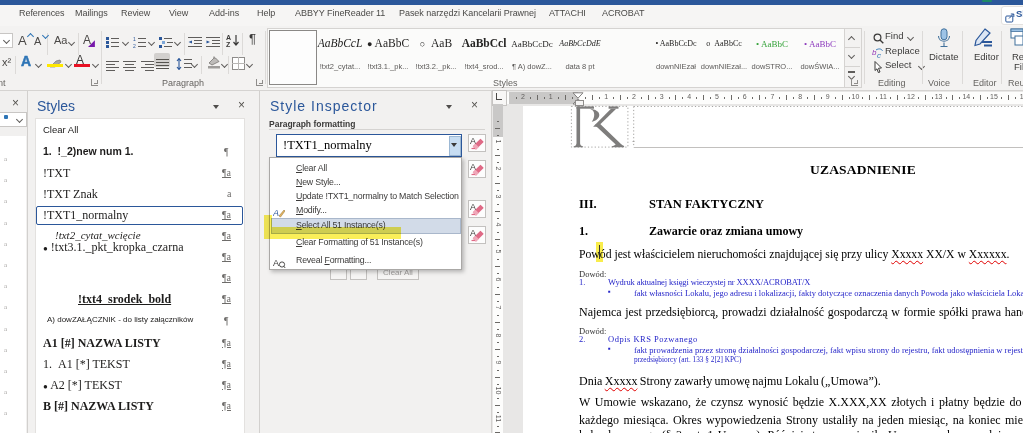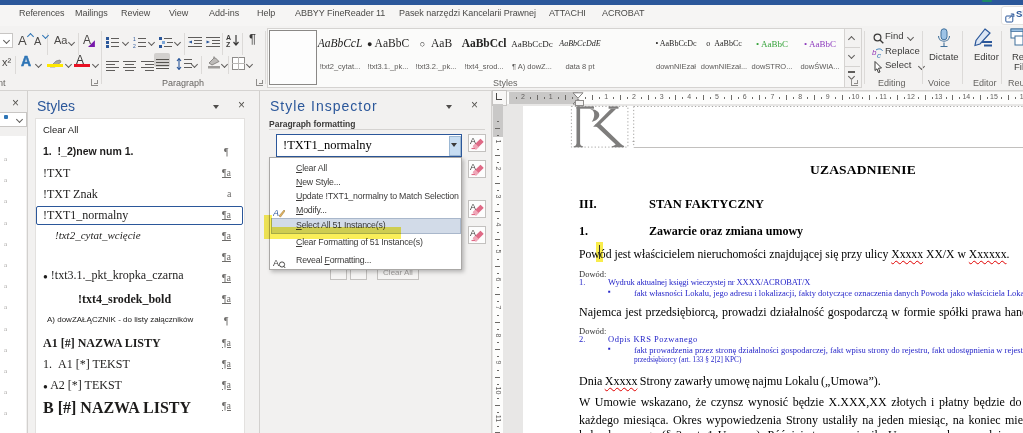--- a/index.html
+++ b/index.html
@@ -346,34 +346,34 @@
     <div class="smark" style="top:146px;left:224px;">¶</div>
 <div class="srow serif" style="top:166px;font-size:12px;">!TXT</div>
     <div class="smark" style="top:167px;left:222px;"><u>¶a</u></div>
 <div class="srow serif" style="top:187px;font-size:12px;">!TXT Znak</div>
     <div class="smark" style="top:188px;left:227px;">a</div>
 <div class="abs" style="left:36px;top:206px;width:205px;height:17px;border:1.5px solid #2b579a;border-radius:2px;background:#fff;"></div>
 <div class="srow serif" style="top:208px;font-size:12px;">!TXT1_normalny</div>
     <div class="smark" style="top:209px;left:222px;"><u>¶a</u></div>
 <div class="srow serif" style="top:229px;left:55px;font-size:11px;font-style:italic;">!txt2_cytat_wcięcie</div>
     <div class="smark" style="top:230px;left:222px;"><u>¶a</u></div>
-<div class="srow serif" style="top:268px;font-size:12px;"><span style="font-size:8px;">●</span> !txt3.1._pkt_kropka_czarna</div>
+<div class="srow serif" style="top:240px;font-size:12px;"><span style="font-size:8px;">●</span> !txt3.1._pkt_kropka_czarna</div>
     <div class="smark" style="top:251px;left:222px;"><u>¶a</u></div>
     <div class="smark" style="top:272px;left:222px;"><u>¶a</u></div>
-<div class="srow serif" style="top:292px;left:78px;font-size:12px;font-weight:bold;">!txt4_srodek_bold</div>
+<div class="srow serif" style="top:292px;left:78px;font-size:12px;font-weight:bold;text-decoration:underline;">!txt4_srodek_bold</div>
     <div class="smark" style="top:293px;left:222px;"><u>¶a</u></div>
 <div class="srow" style="top:314.5px;left:47px;font-size:8px;">A) dowZAŁĄCZNIK - do listy załączników</div>
     <div class="smark" style="top:314.5px;left:224px;">¶</div>
 <div class="srow serif" style="top:335.5px;font-size:12px;font-weight:bold;">A1 [#] NAZWA LISTY</div>
     <div class="smark" style="top:336.5px;left:222px;"><u>¶a</u></div>
 <div class="srow serif" style="top:356.5px;font-size:12px;">1.&nbsp;&nbsp;A1 [*] TEKST</div>
     <div class="smark" style="top:357.5px;left:222px;"><u>¶a</u></div>
 <div class="srow serif" style="top:377.5px;font-size:12px;"><span style="font-size:8px;">●</span> A2 [*] TEKST</div>
     <div class="smark" style="top:378.5px;left:222px;"><u>¶a</u></div>
-<div class="srow serif" style="top:398.5px;font-size:16px;font-weight:bold;">B [#] NAZWA LISTY</div>
+<div class="srow serif" style="top:398.5px;font-size:12px;font-weight:bold;">B [#] NAZWA LISTY</div>
     <div class="smark" style="top:399.5px;left:222px;"><u>¶a</u></div>
 
 <div class="abs" style="left:260px;top:91px;width:231px;height:342px;background:#f2f1f0;border-right:1px solid #d2d0ce;"></div>
 <div class="abs" style="left:270px;top:98px;font-size:14px;letter-spacing:1px;color:#2b579a;">Style Inspector</div>
 <div class="abs" style="left:446px;top:105px;width:0;height:0;border-left:3.5px solid transparent;border-right:3.5px solid transparent;border-top:4.5px solid #4f4d4b;"></div>
 <div class="abs" style="left:471px;top:98px;font-size:12px;color:#55534f;">×</div>
 <div class="abs" style="left:269px;top:119px;font-size:8.5px;font-weight:bold;color:#3b3a39;">Paragraph formatting</div>
 <div class="hline" style="left:269px;top:129px;width:216px;"></div>
 
 <div class="abs" style="left:330px;top:266px;width:15px;height:12px;background:#f6f5f4;border:1px solid #c3c1bf;"></div>

